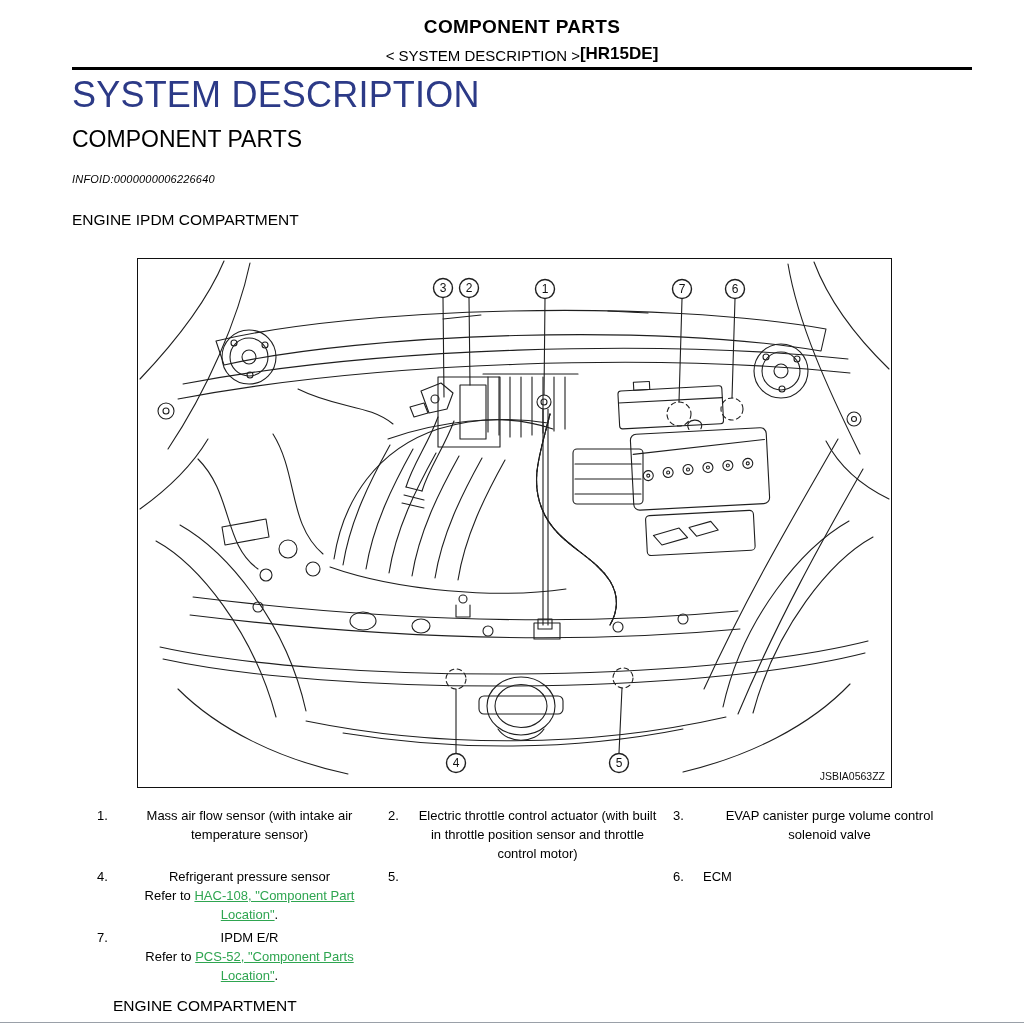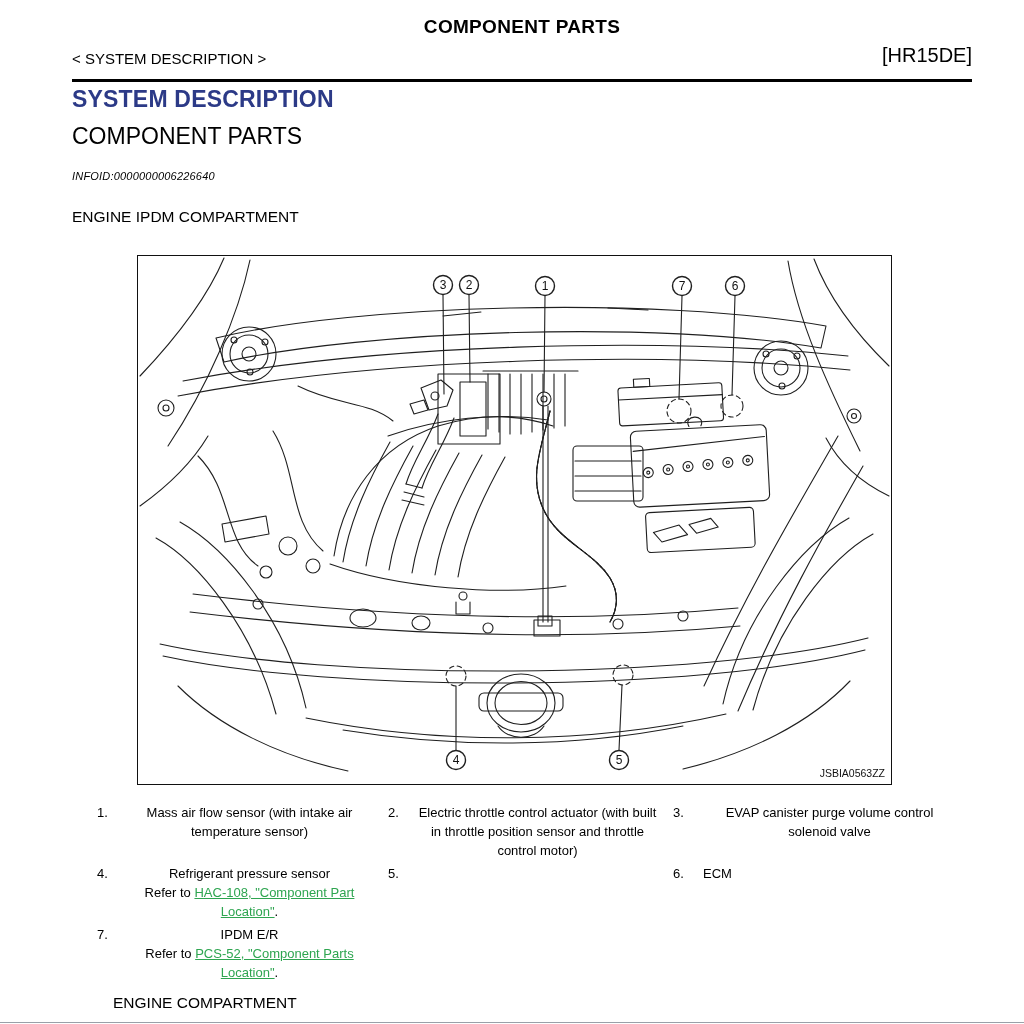--- a/index.html
+++ b/index.html
@@ -1,24 +1,24 @@
 <!DOCTYPE html>
 <html style="--accent: #2c3a87; --link: #2ea550;"><head>
 <meta charset="utf-8">
 <style>
   html,body{margin:0;padding:0;background:#fff}
   body{width:1024px;height:1024px;position:relative;overflow:hidden;
        font-family:"Liberation Sans","DejaVu Sans",sans-serif;color:#000;}
   .content{padding:16px 52px 0 72px;}
   .doc-title{text-align:center;font-size:19px;font-weight:bold;letter-spacing:.3px;}
-  .subhead-row{display:flex;justify-content:space-between;align-items:flex-end;
-               margin-top:6px;border-bottom:3px solid #000;padding-bottom:12px;}
+  .subhead-row{display:flex;justify-content:center;align-items:flex-end;
+               margin-top:6px;border-bottom:3px solid #000;padding-bottom:3px;}
   .breadcrumb{font-size:15px;}
-  .model-code{font-size:20px;font-weight:normal;}
-  h1.system{color:var(--accent,#2c3a87);font-size:23px;font-weight:bold;margin:4px 0 0;letter-spacing:.2px;}
+  .model-code{font-size:17px;font-weight:bold;}
+  h1.system{color:var(--accent,#2c3a87);font-size:36px;font-weight:normal;margin:4px 0 0;letter-spacing:.2px;}
   h2.comp{font-size:23px;font-weight:400;margin:10px 0 0;}
   .loc-row{display:flex;justify-content:space-between;align-items:flex-end;margin-top:20px;}
   .loc-title{font-size:19px;word-spacing:7px;}
   .infoid{font-size:11px;font-style:italic;padding-bottom:2px;letter-spacing:.2px;}
   .section-h{font-size:15.5px;margin-top:24px;}
   .diagram{margin:29px 0 0 65px;width:753px;height:528px;border:1.6px solid #111;
            position:relative;background:#fff;box-sizing:content-box;}
   .diagram svg{display:block;}
   .parts{display:grid;grid-template-columns:291px 285px 1fr;row-gap:4px;
          margin-top:18px;padding-left:25px;font-size:13px;line-height:19px;}

